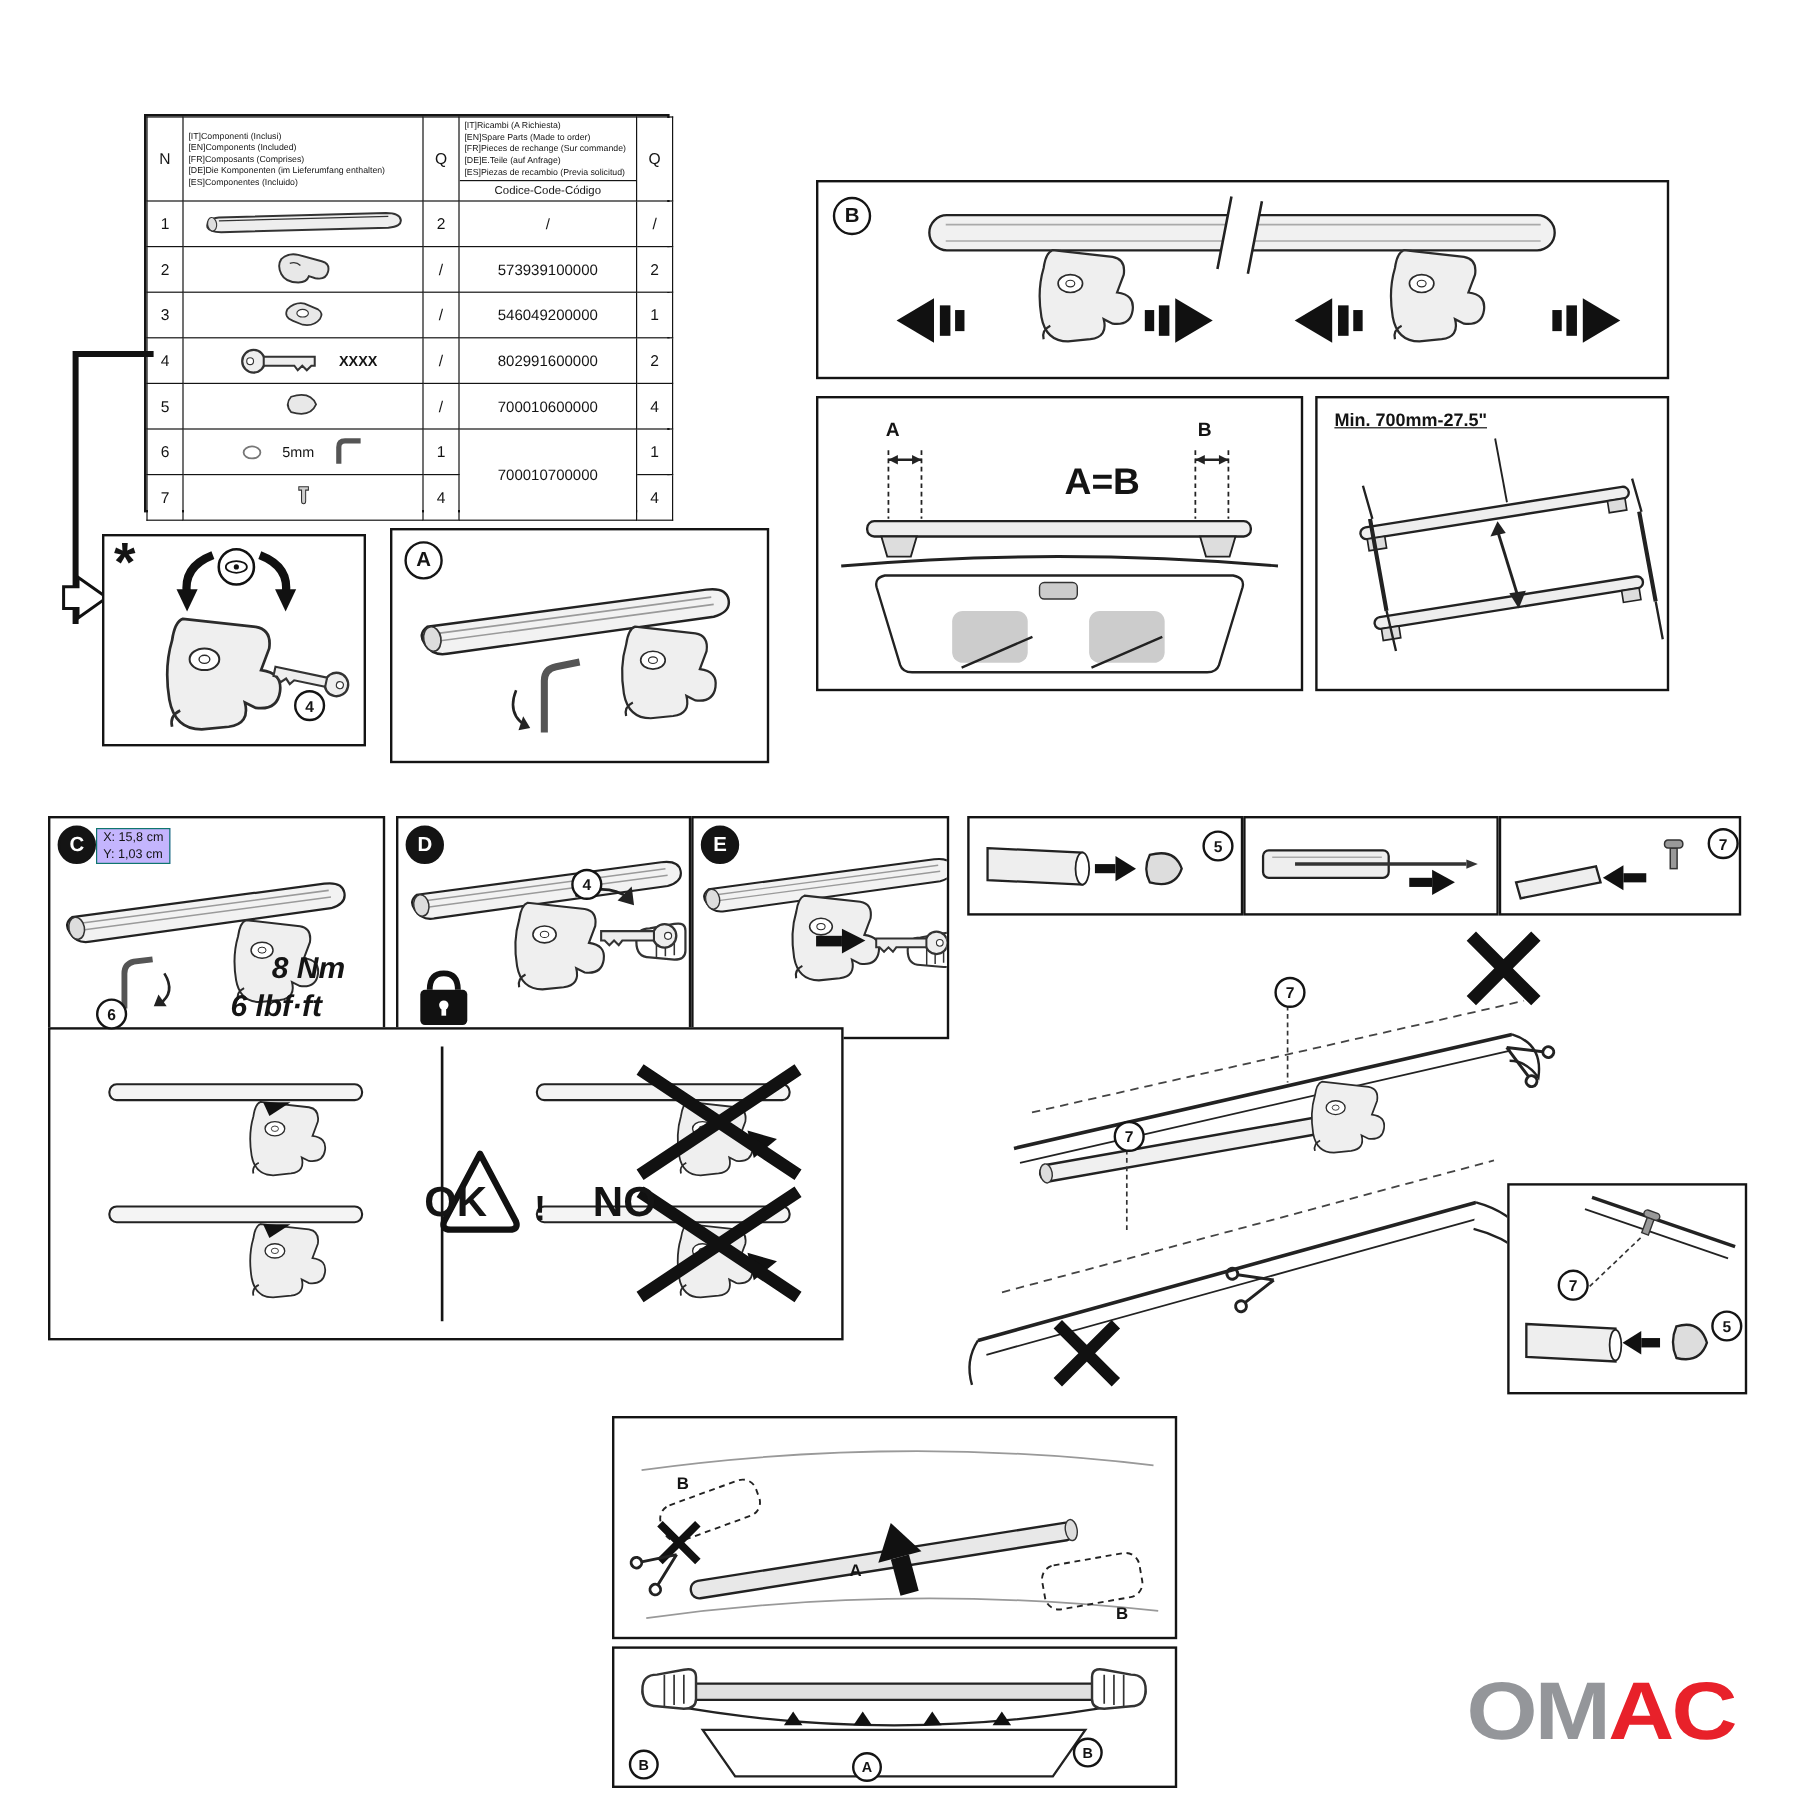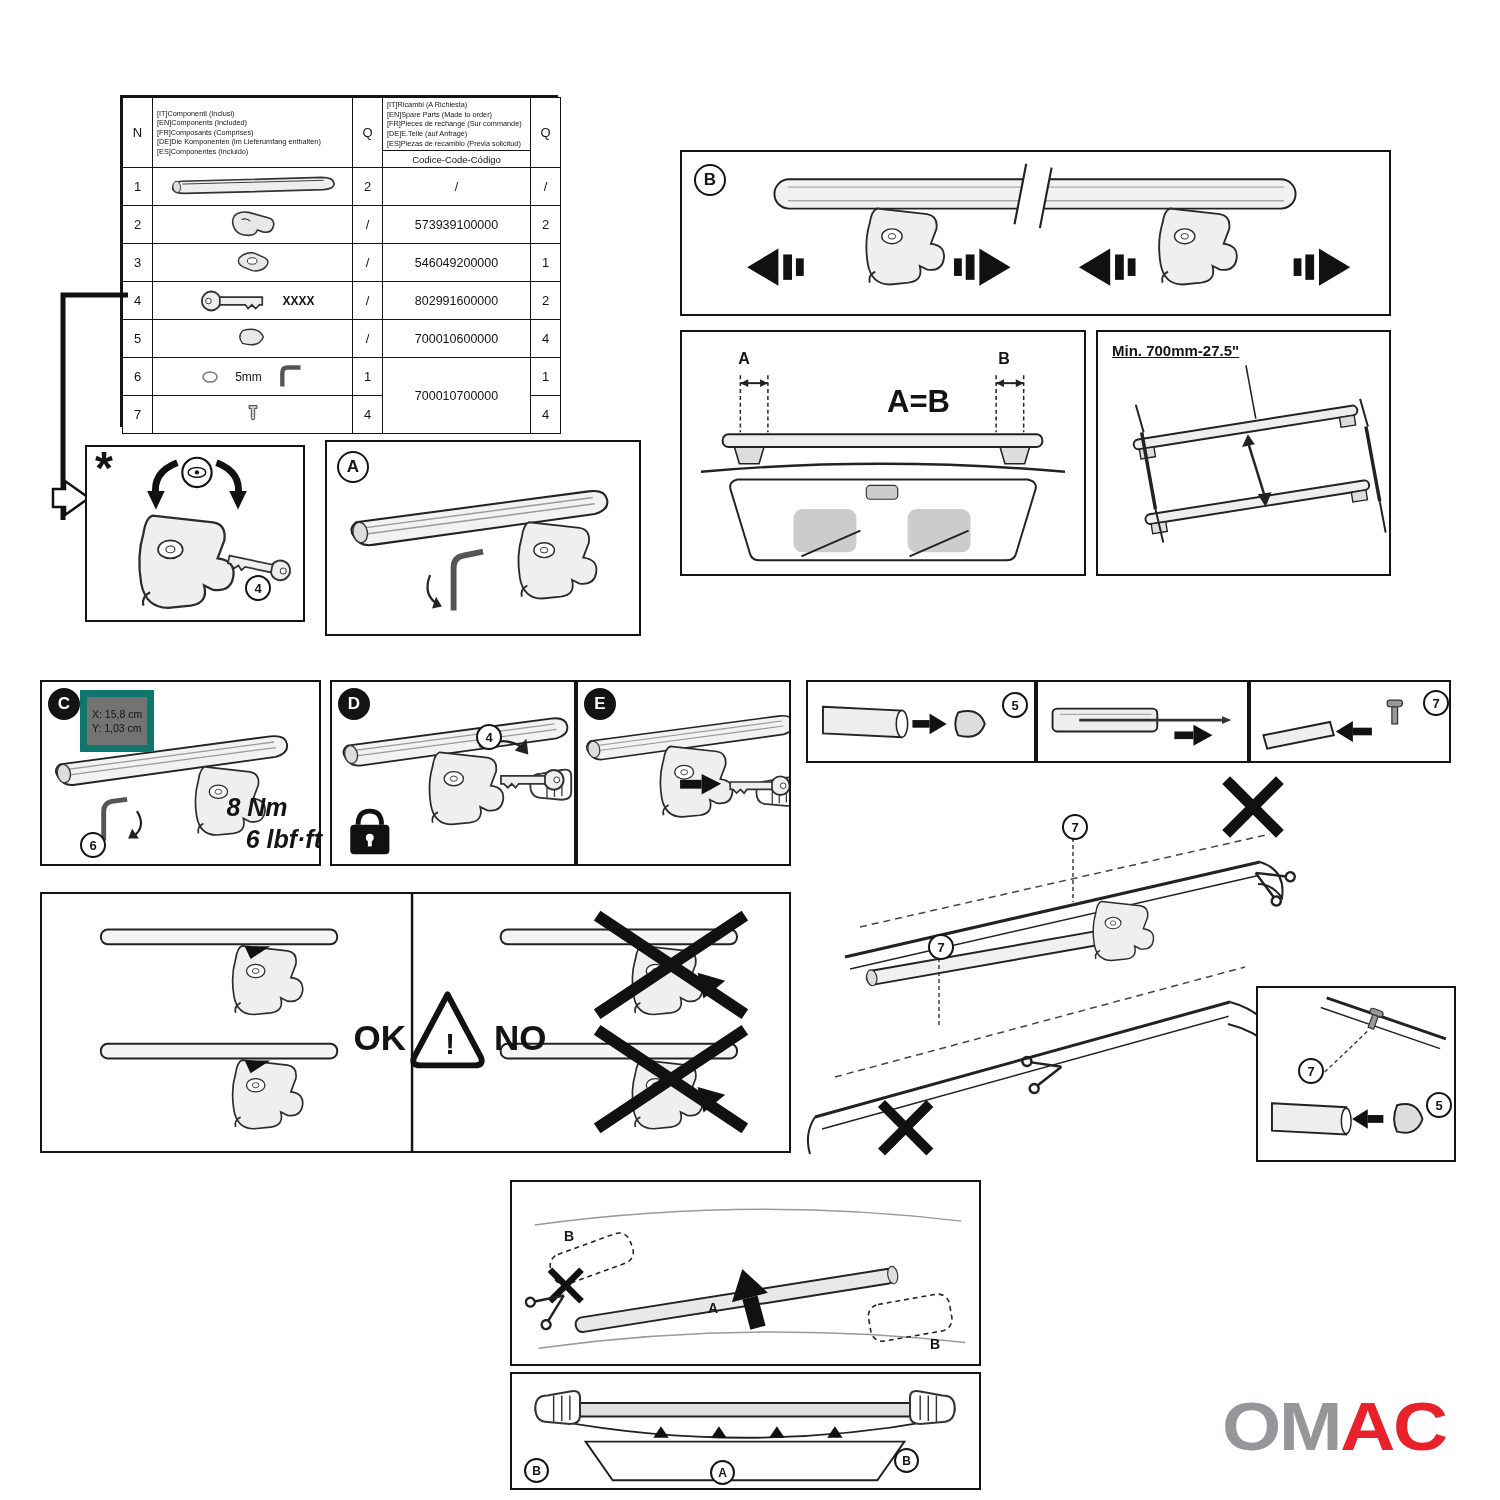--- a/index.html
+++ b/index.html
@@ -15,21 +15,21 @@
   .letter-badge{position:absolute;width:28px;height:28px;border:2.5px solid #141414;border-radius:50%;
              background:#fff;display:flex;align-items:center;justify-content:center;
              font-size:17px;font-weight:bold;z-index:4;}
   .letter-badge.dark{background:#141414;color:#fff;border-color:#141414;}
   .letter-badge.small{width:21px;height:21px;font-size:12px;border-width:2px;}
   .olabel{position:absolute;z-index:4;}
   .star-label{position:absolute;left:8px;top:-6px;font-size:46px;font-weight:bold;z-index:4;}
   .dim-label{font-size:16px;font-weight:bold;width:28px;text-align:center;}
   .equation{font-size:31px;font-weight:bold;width:130px;text-align:right;}
   .min-text{font-size:15px;font-weight:bold;text-decoration:underline;}
-  .measure-box{position:absolute;background:#737373;border:7px solid #0f766e;padding:10px 5px;
+  .measure-box{position:absolute;background:#c4b5fd;border:1px solid #0f766e;padding:0 5px;
                font-size:10.5px;line-height:1.35;z-index:4;}
   .torque{font-weight:bold;font-size:25px;line-height:1.1;font-style:italic;}
   .okno-text{font-size:35px;font-weight:bold;}
   .warn-text{font-size:29px;font-weight:bold;width:18px;text-align:center;}
   .plain-label{font-size:14px;font-weight:bold;}
   
   table.parts{border-collapse:collapse;width:100%;height:100%;table-layout:fixed;}
   .parts td{border:1.6px solid #141414;text-align:center;vertical-align:middle;
             font-size:13px;padding:0;overflow:hidden;background:#fff;}
   .parts tr.head{height:68px;}
@@ -306,21 +306,21 @@
     </div>
     <svg class="art" viewBox="0 0 281 186">
       <use href="#bar-iso" transform="translate(8,48) scale(0.95)"></use>
       <use href="#clamp" transform="translate(152,85) scale(0.85)"></use>
       <path d="M62 162 L62 132 Q62 124 70 122 L86 120" fill="none" stroke="#555" stroke-width="5"></path>
       <path d="M96 132 Q106 148 92 158" stroke="#222" stroke-width="2.2" fill="none"></path>
       <polygon points="87,160 98,160 91,150" fill="#222"></polygon>
     </svg>
     <div class="num-badge" style="left:38px;top:150px;">6</div>
     <div class="olabel torque" style="left:150px;top:112px;width:130px;text-align:center;">8 Nm</div>
-    <div class="olabel torque" style="left:150px;top:144px;width:130px;text-align:right;">6 lbf·ft</div>
+    <div class="olabel torque" style="left:150px;top:144px;width:130px;text-align:left;">6 lbf·ft</div>
   </div>
 
   <div class="panel" style="left:330px;top:680px;width:246px;height:186px;">
     <div class="letter-badge dark" style="left:6px;top:6px;">D</div>
     <svg class="art" viewBox="0 0 246 186">
       <use href="#bar-iso" transform="translate(6,30) scale(0.92)"></use>
       <use href="#clamp" transform="translate(95,70) scale(0.9)"></use>
       <path d="M150 66 Q176 54 196 68" stroke="#222" stroke-width="2.4" fill="none"></path>
       <polygon points="198,58 200,74 186,70" fill="#222"></polygon>
       <use href="#hand" transform="translate(202,88) scale(0.95)"></use>
@@ -406,21 +406,21 @@
         </g>
       <use href="#xmark" transform="translate(95,335) scale(0.9)"></use>
       <g transform="translate(235,290) rotate(-15)">
           <use href="#scissors"></use>
         </g>
     </svg>
     <div class="num-badge" style="left:272px;top:42px;">7</div>
     <div class="num-badge" style="left:138px;top:162px;">7</div>
   </div>
 
-  <div class="panel" style="left:40px;top:892px;width:751px;height:261px;">
+  <div class="panel" style="left:40px;top:856px;width:663px;height:261px;">
     <svg class="art" viewBox="0 0 751 261">
       <line x1="372" y1="0" x2="372" y2="261" stroke="#141414" stroke-width="2.5"></line>
       <g transform="translate(56,30)">
         <rect x="0" y="6" width="240" height="15" rx="7" fill="#f4f4f4" stroke="#222" stroke-width="2"></rect>
         <use href="#clamp" transform="translate(130,21) scale(0.85)"></use>
         <polygon points="146,23 172,23 152,36" fill="#111"></polygon>
       </g>
       <g transform="translate(56,146)">
         <rect x="0" y="6" width="240" height="15" rx="7" fill="#f4f4f4" stroke="#222" stroke-width="2"></rect>
         <use href="#clamp" transform="translate(130,21) scale(0.85)"></use>

